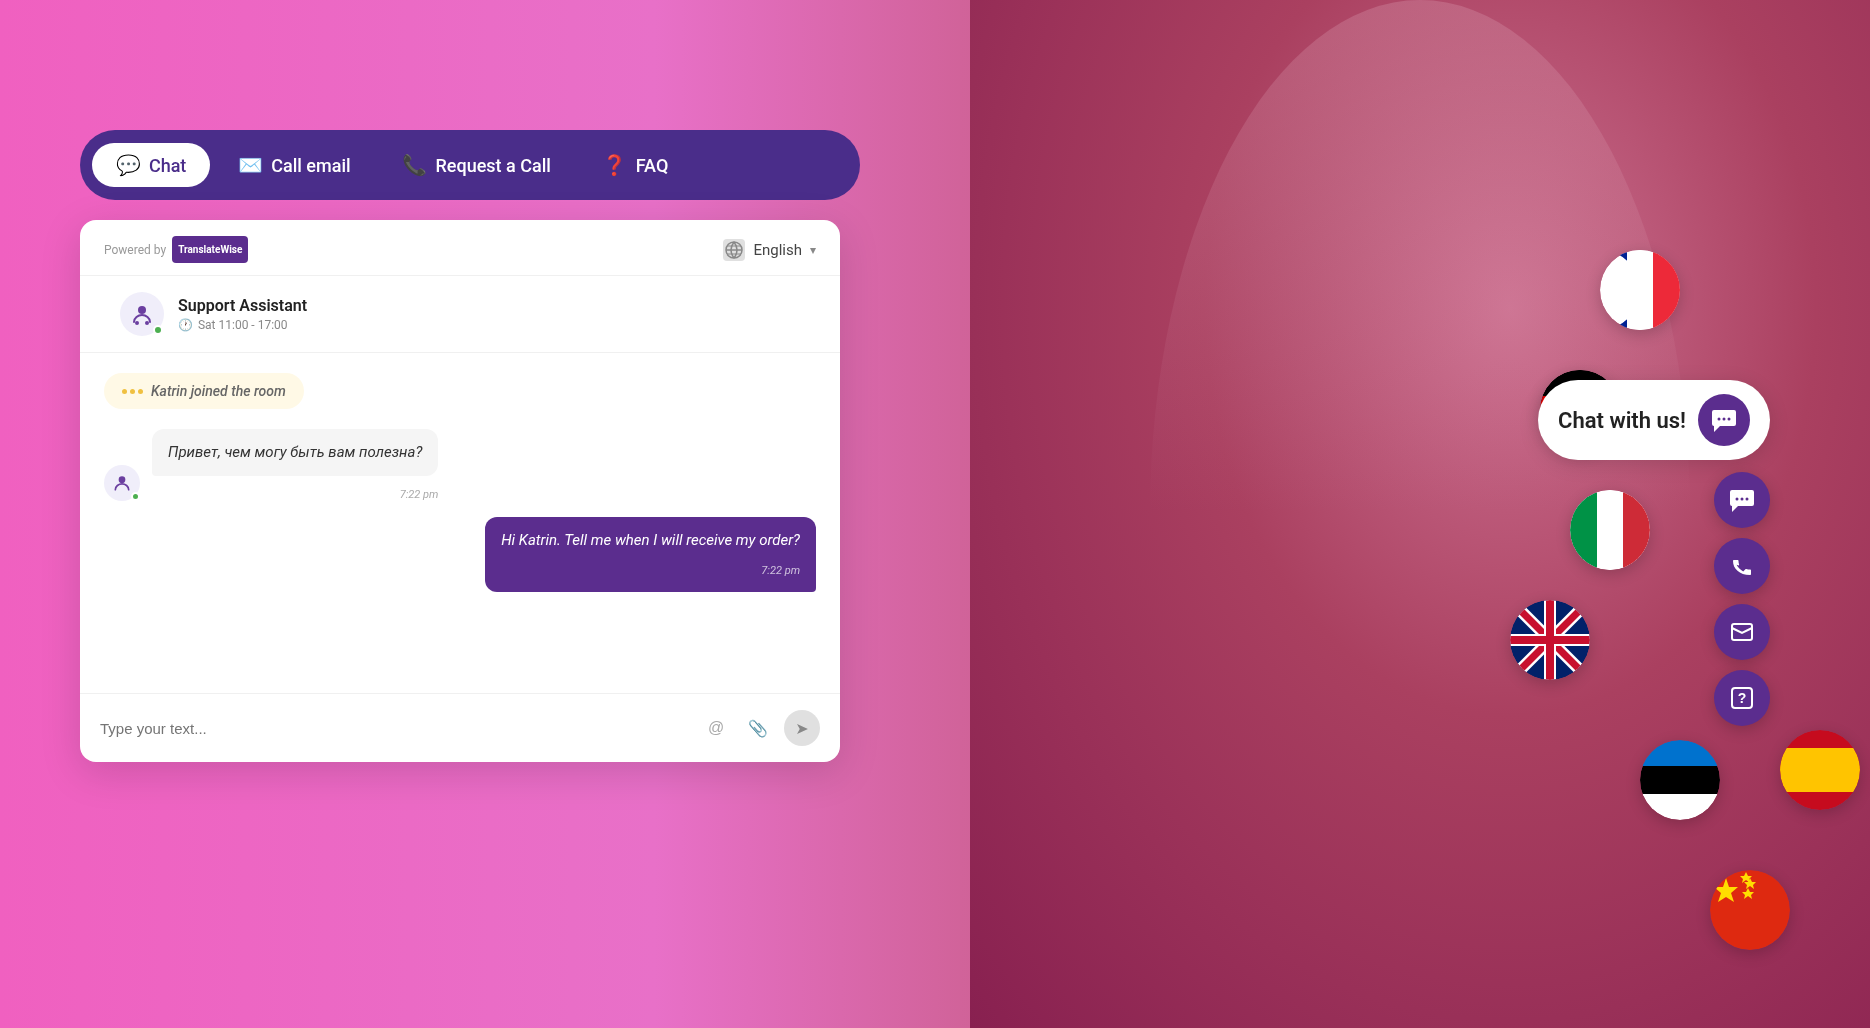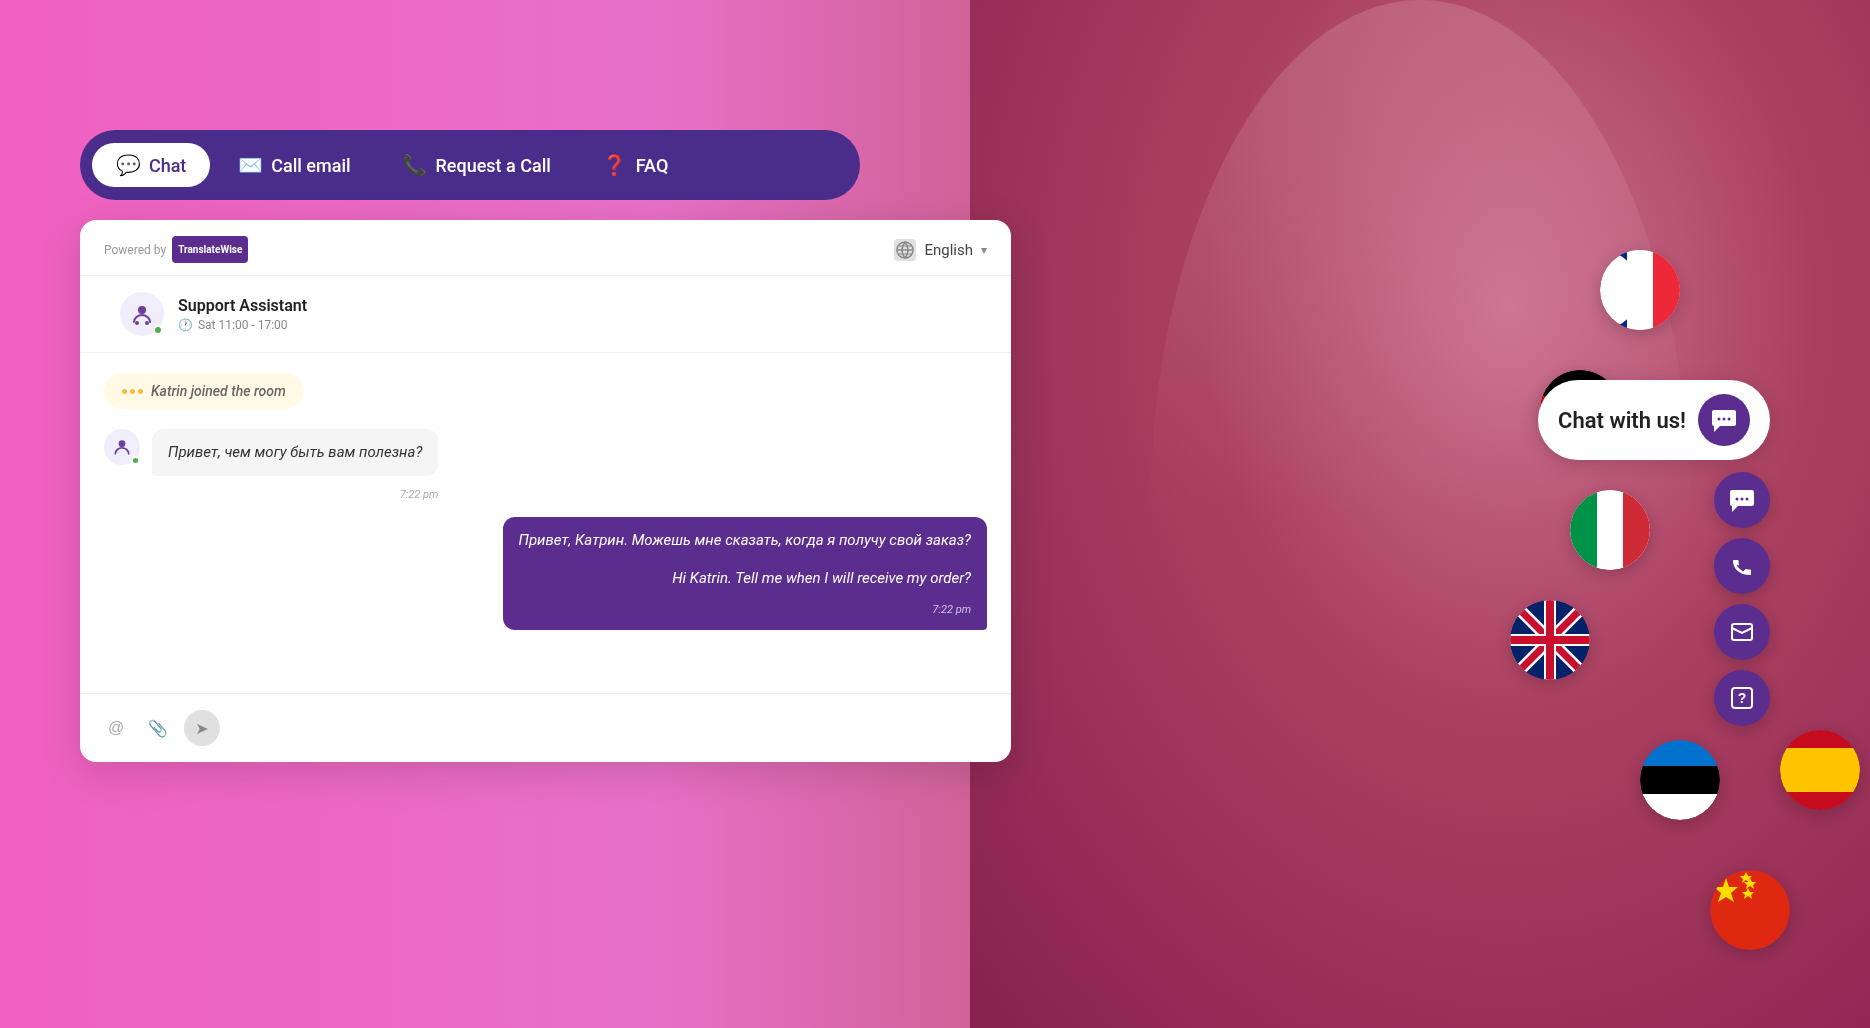--- a/index.html
+++ b/index.html
@@ -74,21 +74,21 @@
     }
 
     .nav-item .nav-icon {
       font-size: 20px;
     }
 
     
     .chat-window {
       background: white;
       border-radius: 16px;
-      width: 931px;
+      width: 760px;
       margin-top: 20px;
       box-shadow: 0 10px 40px rgba(0,0,0,0.15);
       overflow: hidden;
     }
 
     .chat-header {
       display: flex;
       justify-content: space-between;
       align-items: center;
       padding: 16px 24px 12px 24px;
@@ -214,21 +214,21 @@
     .join-dot {
       width: 5px;
       height: 5px;
       border-radius: 50%;
       background: #f0c040;
     }
 
     
     .message-row {
       display: flex;
-      align-items: flex-start;
+      align-items: flex-end;
       gap: 12px;
       margin-bottom: 16px;
     }
 
     .message-row.user-message {
       flex-direction: row-reverse;
     }
 
     .msg-avatar {
       position: relative;
@@ -529,30 +529,30 @@
             <span>Привет, чем могу быть вам полезна?</span>
           </div>
           <div class="message-time">7:22 pm</div>
         </div>
       </div>
 
       
       <div class="message-row user-message">
         <div class="message-content" style="text-align:right;">
           <div class="message-bubble user-bubble">
-            <div style="margin-bottom:16px;">Привет, Катрин. Можешь мне сказать, когда я получу свой заказ?</div>
             <div>Hi Katrin. Tell me when I will receive my order?</div>
             <div class="message-time user-time">7:22 pm</div>
           </div>
         </div>
       </div>
 
     </div>
 
     <div class="chat-input-area">
+      <input type="text" class="chat-input" placeholder="Type your text..." style="">
       <div class="input-actions">
         <button class="input-action-btn">@</button>
         <button class="input-action-btn">📎</button>
         <button class="send-btn">
           <span>➤</span>
         </button>
       </div>
     </div>
 
   </div>

